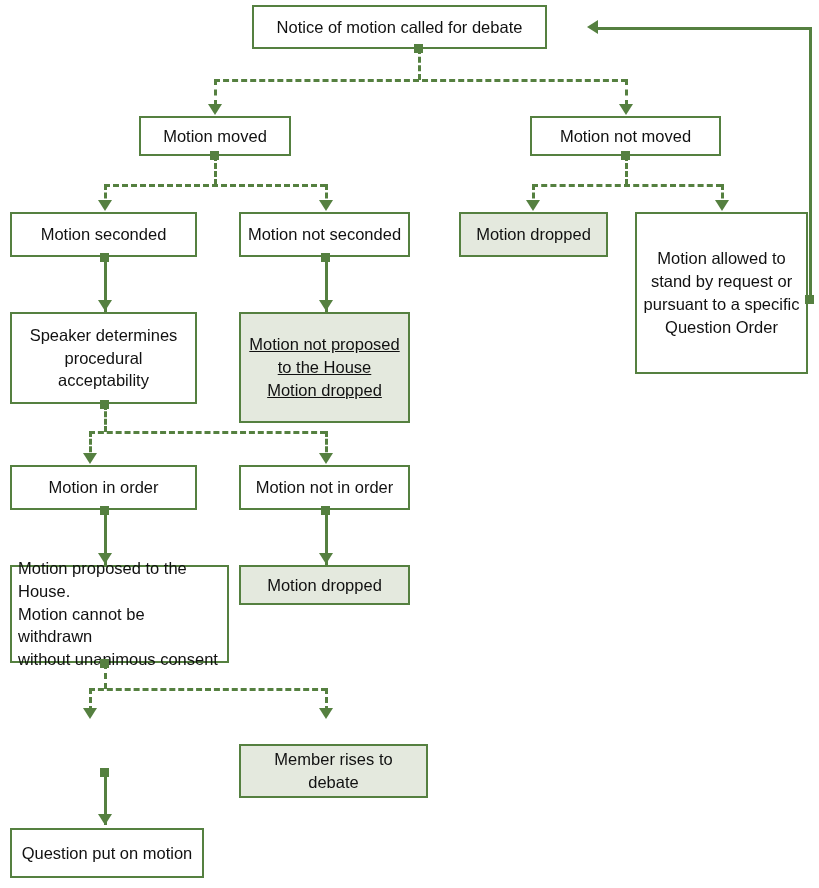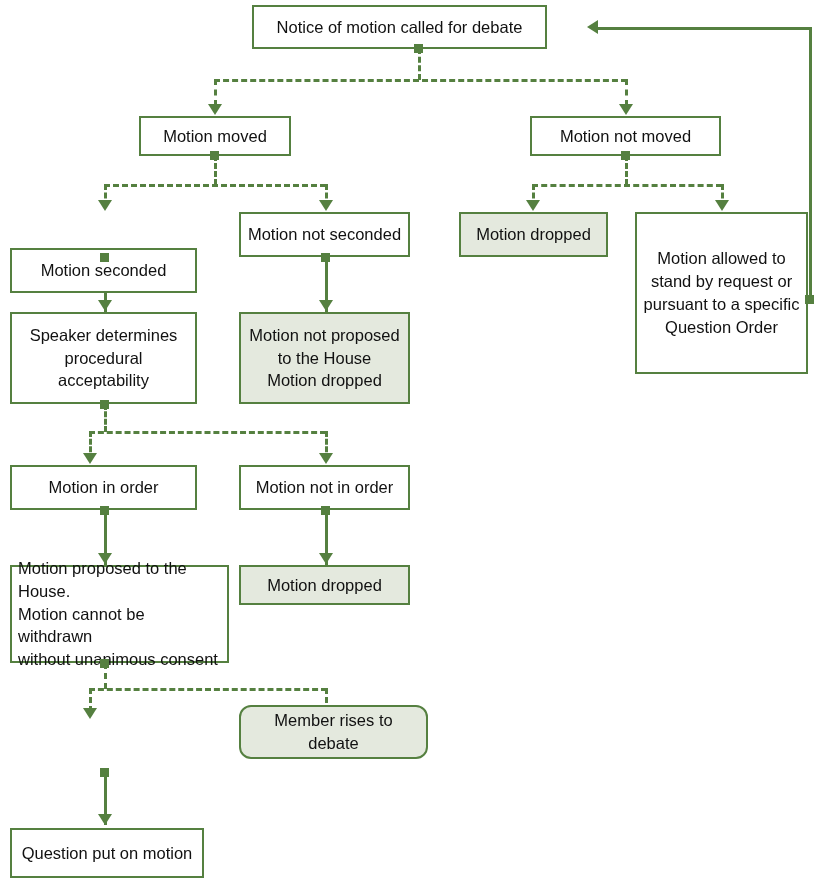--- a/index.html
+++ b/index.html
@@ -174,21 +174,21 @@
   </div>
 
   <div class="node" style="left:139px; top:116px; width:152px; height:40px;">
     <span class="txt">Motion moved</span>
   </div>
 
   <div class="node" style="left:530px; top:116px; width:191px; height:40px;justify-content:flex-end;">
     <span class="txt">Motion not moved</span>
   </div>
 
-  <div class="node" style="left:10px; top:212px; width:187px; height:45px;margin-top:36px;">
+  <div class="node" style="left:10px; top:212px; width:187px; height:45px;">
     <span class="txt">Motion seconded</span>
   </div>
 
   <div class="node" style="left:239px; top:212px; width:171px; height:45px;">
     <span class="txt">Motion not seconded</span>
   </div>
 
   <div class="node shaded" style="left:459px; top:212px; width:149px; height:45px;">
     <span class="txt">Motion dropped</span>
   </div>
@@ -198,21 +198,21 @@
 stand by request or
 pursuant to a specific
 Question Order</span>
   </div>
 
   <div class="node" style="left:10px; top:312px; width:187px; height:92px;">
     <span class="txt">Speaker determines
 procedural acceptability</span>
   </div>
 
-  <div class="node shaded" style="left:239px; top:312px; width:171px; height:92px;">
+  <div class="node shaded" style="left:239px; top:312px; width:171px; height:111px;text-decoration:underline;">
     <span class="txt">Motion not proposed
 to the House
 Motion dropped</span>
   </div>
 
   <div class="node" style="left:10px; top:465px; width:187px; height:45px;">
     <span class="txt">Motion in order</span>
   </div>
 
   <div class="node" style="left:239px; top:465px; width:171px; height:45px;">
@@ -223,21 +223,21 @@
     <span class="txt">Motion proposed to the House.
 Motion cannot be withdrawn
 without unanimous consent</span>
   </div>
 
   <div class="node shaded" style="left:239px; top:565px; width:171px; height:40px;">
     <span class="txt">Motion dropped</span>
   </div>
 
 
-  <div class="node shaded" style="left:239px; top:705px; width:189px; height:54px;border-radius:12px;">
+  <div class="node shaded" style="left:239px; top:744px; width:189px; height:54px;">
     <span class="txt">Member rises to debate</span>
   </div>
 
   <div class="node" style="left:10px; top:828px; width:194px; height:50px;">
     <span class="txt">Question put on motion</span>
   </div>
 
 </div>
 
 </body></html>

